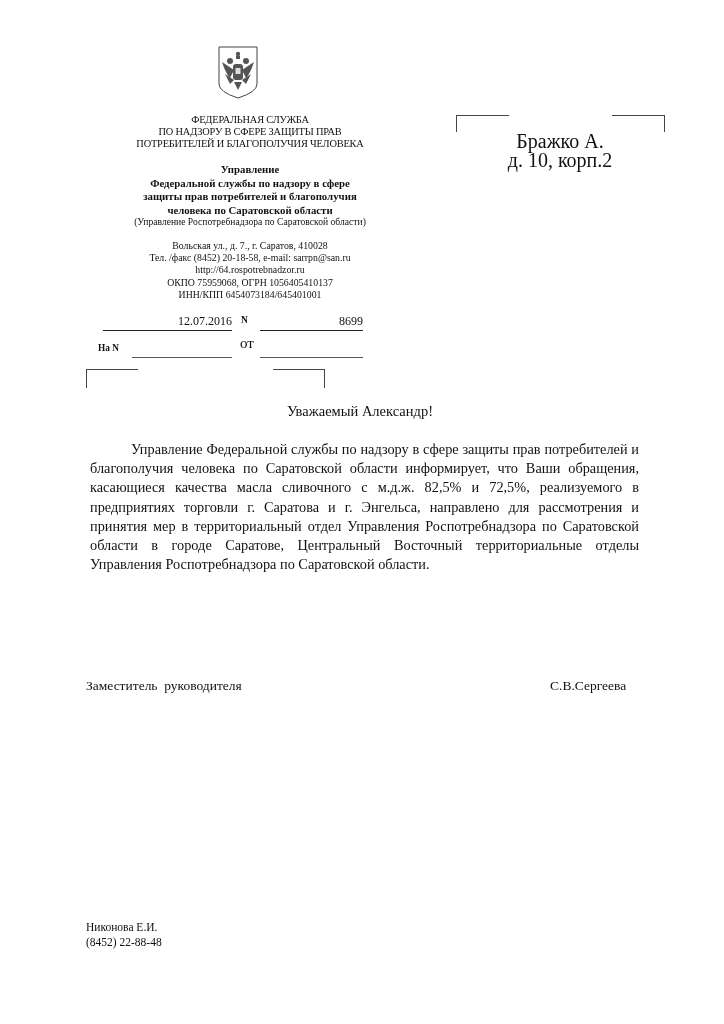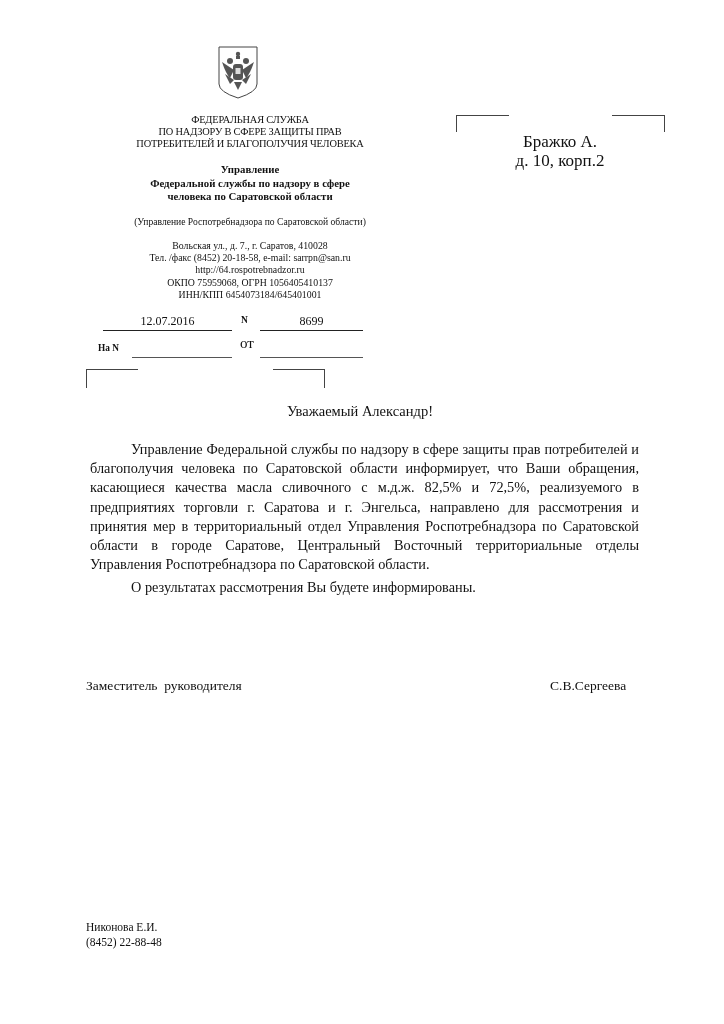--- a/index.html
+++ b/index.html
@@ -6,24 +6,24 @@
   body { width: 724px; height: 1024px; position: relative; overflow: hidden;
          font-family: "Liberation Serif", "DejaVu Serif", serif; color: #111; }
   .abs { position: absolute; }
   .emblem { left: 216px; top: 44px; width: 44px; height: 56px; }
   .org-head { left: 100px; width: 300px; text-align: center; font-size: 10.4px; line-height: 12.2px; }
   .org-head.caps { top: 114px; letter-spacing: -0.2px; }
   .org-head.bold { top: 163px; font-weight: bold; font-size: 10.8px; line-height: 13.5px; }
   .org-head.sub { top: 216px; font-size: 9.6px; }
   .org-head.contacts { top: 240px; font-size: 9.8px; line-height: 12.2px; }
   .line { position: absolute; height: 1px; background: #222; }
-  .field-text { position: absolute; font-size: 12px; text-align: center; }
+  .field-text { position: absolute; font-size: 12px; text-align: right; }
   .small-label { position: absolute; font-size: 9.5px; font-weight: bold; }
   .bracket { position: absolute; border-color: #444; border-style: solid; }
-  .addressee { left: 450px; width: 220px; text-align: center; font-size: 17px; line-height: 19px; top: 132px; }
+  .addressee { left: 450px; width: 220px; text-align: center; font-size: 20px; line-height: 19px; top: 132px; }
   .addressee .email { text-align: left; padding-left: 12px; }
   .greeting { left: 0; width: 720px; text-align: center; top: 403px; font-size: 14.5px; }
   .body-text { left: 86px; width: 557px; top: 436px; font-size: 14.3px; line-height: 19.2px; text-align: justify; }
   .body-text p { margin: 4px; text-indent: 41px; }
   .sig-role { left: 86px; top: 678px; font-size: 13.5px; text-align: center; }
   .sig-name { left: 550px; top: 678px; font-size: 13.5px; }
   .executor { left: 86px; top: 920px; font-size: 11.5px; line-height: 14.5px; }
 </style>
 </head>
 <body>
@@ -49,20 +49,21 @@
 
 <div class="abs org-head caps">
   <div>ФЕДЕРАЛЬНАЯ СЛУЖБА</div>
   <div>ПО НАДЗОРУ В СФЕРЕ ЗАЩИТЫ ПРАВ</div>
   <div>ПОТРЕБИТЕЛЕЙ И БЛАГОПОЛУЧИЯ ЧЕЛОВЕКА</div>
 </div>
 
 <div class="abs org-head bold">
   <div>Управление</div>
   <div>Федеральной службы по надзору в сфере</div>
+  <div>защиты прав потребителей и благополучия</div>
   <div>человека по Саратовской области</div>
 </div>
 
 <div class="abs org-head sub">(Управление Роспотребнадзора по Саратовской области)</div>
 
 <div class="abs org-head contacts">
   <div>Вольская ул., д. 7., г. Саратов, 410028</div>
   <div>Тел. /факс (8452) 20-18-58, e-mail: sarrpn@san.ru</div>
   <div>http://64.rospotrebnadzor.ru</div>
   <div>ОКПО 75959068, ОГРН 1056405410137</div>
@@ -90,21 +91,20 @@
 
 <div class="abs addressee">
   <div>Бражко А.</div>
   <div>д. 10, корп.2</div>
 </div>
 
 <div class="abs greeting">Уважаемый Александр!</div>
 
 <div class="abs body-text">
   <p>Управление Федеральной службы по надзору в сфере защиты прав потребителей и благополучия человека по Саратовской области информирует, что Ваши обращения, касающиеся качества масла сливочного с м.д.ж. 82,5% и 72,5%, реализуемого в предприятиях торговли г. Саратова и г. Энгельса, направлено для рассмотрения и принятия мер в территориальный отдел Управления Роспотребнадзора по Саратовской области в городе Саратове, Центральный Восточный территориальные отделы Управления Роспотребнадзора по Саратовской области.</p>
-  <p>О результатах рассмотрения Вы будете информированы.</p>
 </div>
 
 <div class="abs sig-role" style="white-space:pre;">Заместитель  руководителя</div>
 <div class="abs sig-name">С.В.Сергеева</div>
 
 <div class="abs executor">
   <div>Никонова Е.И.</div>
   <div>(8452) 22-88-48</div>
 </div>
 

